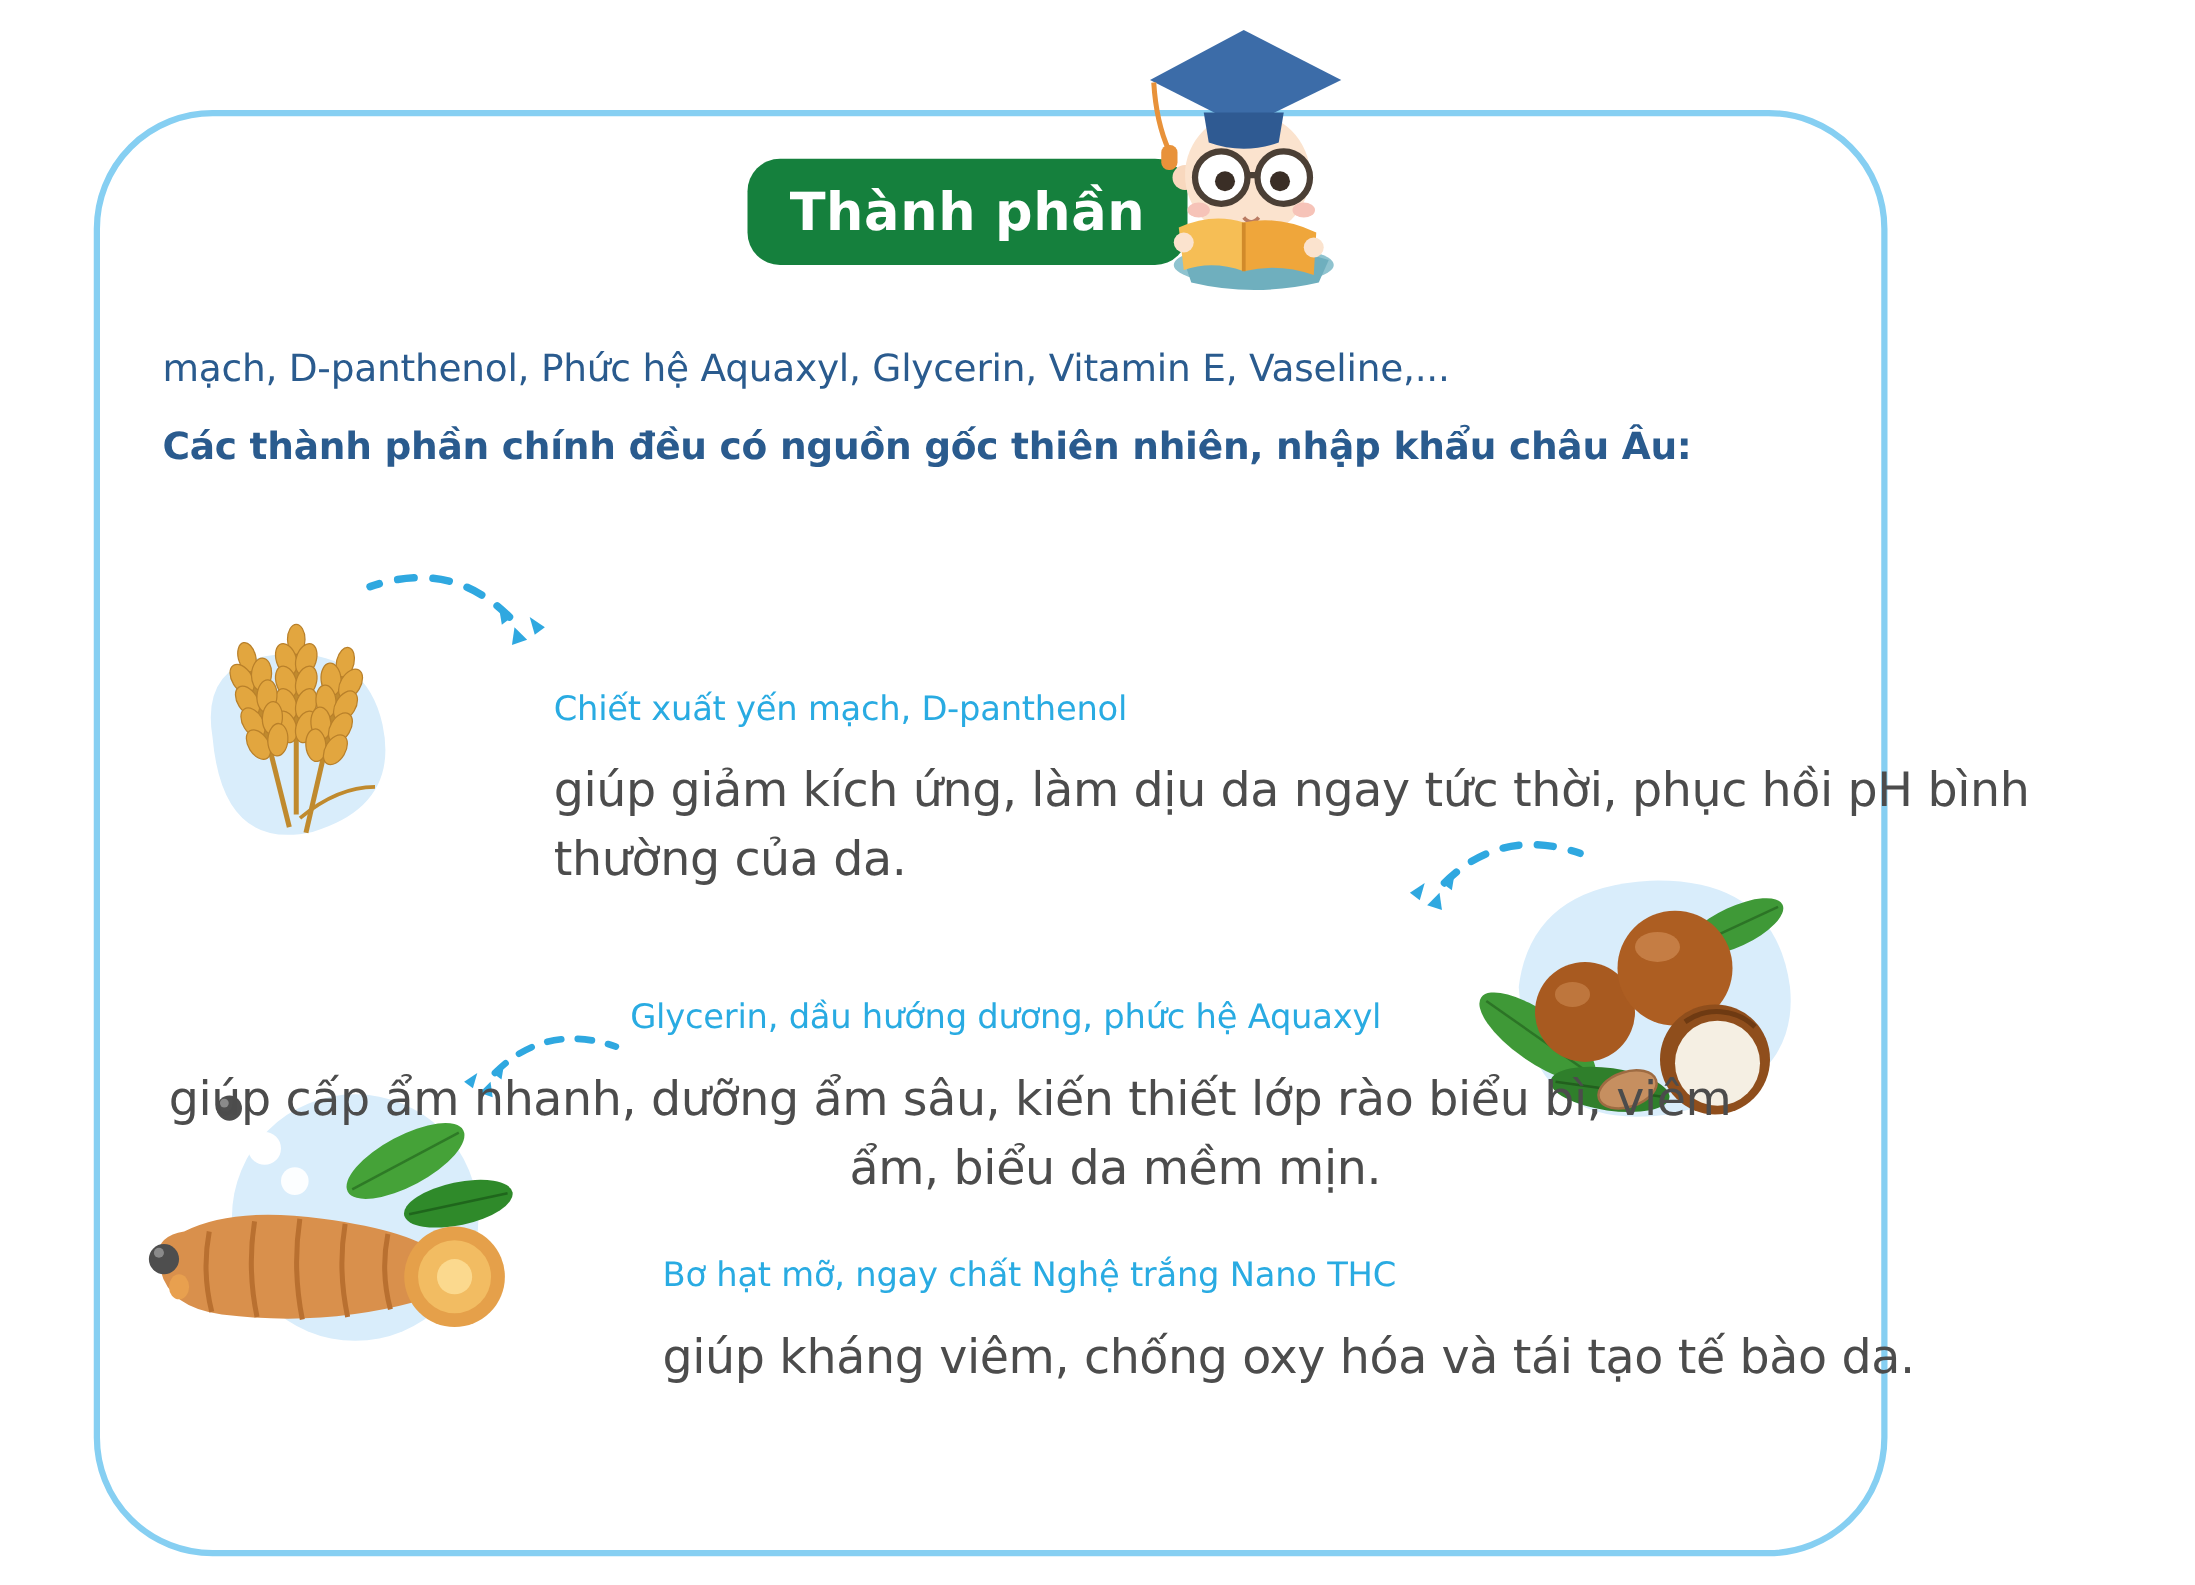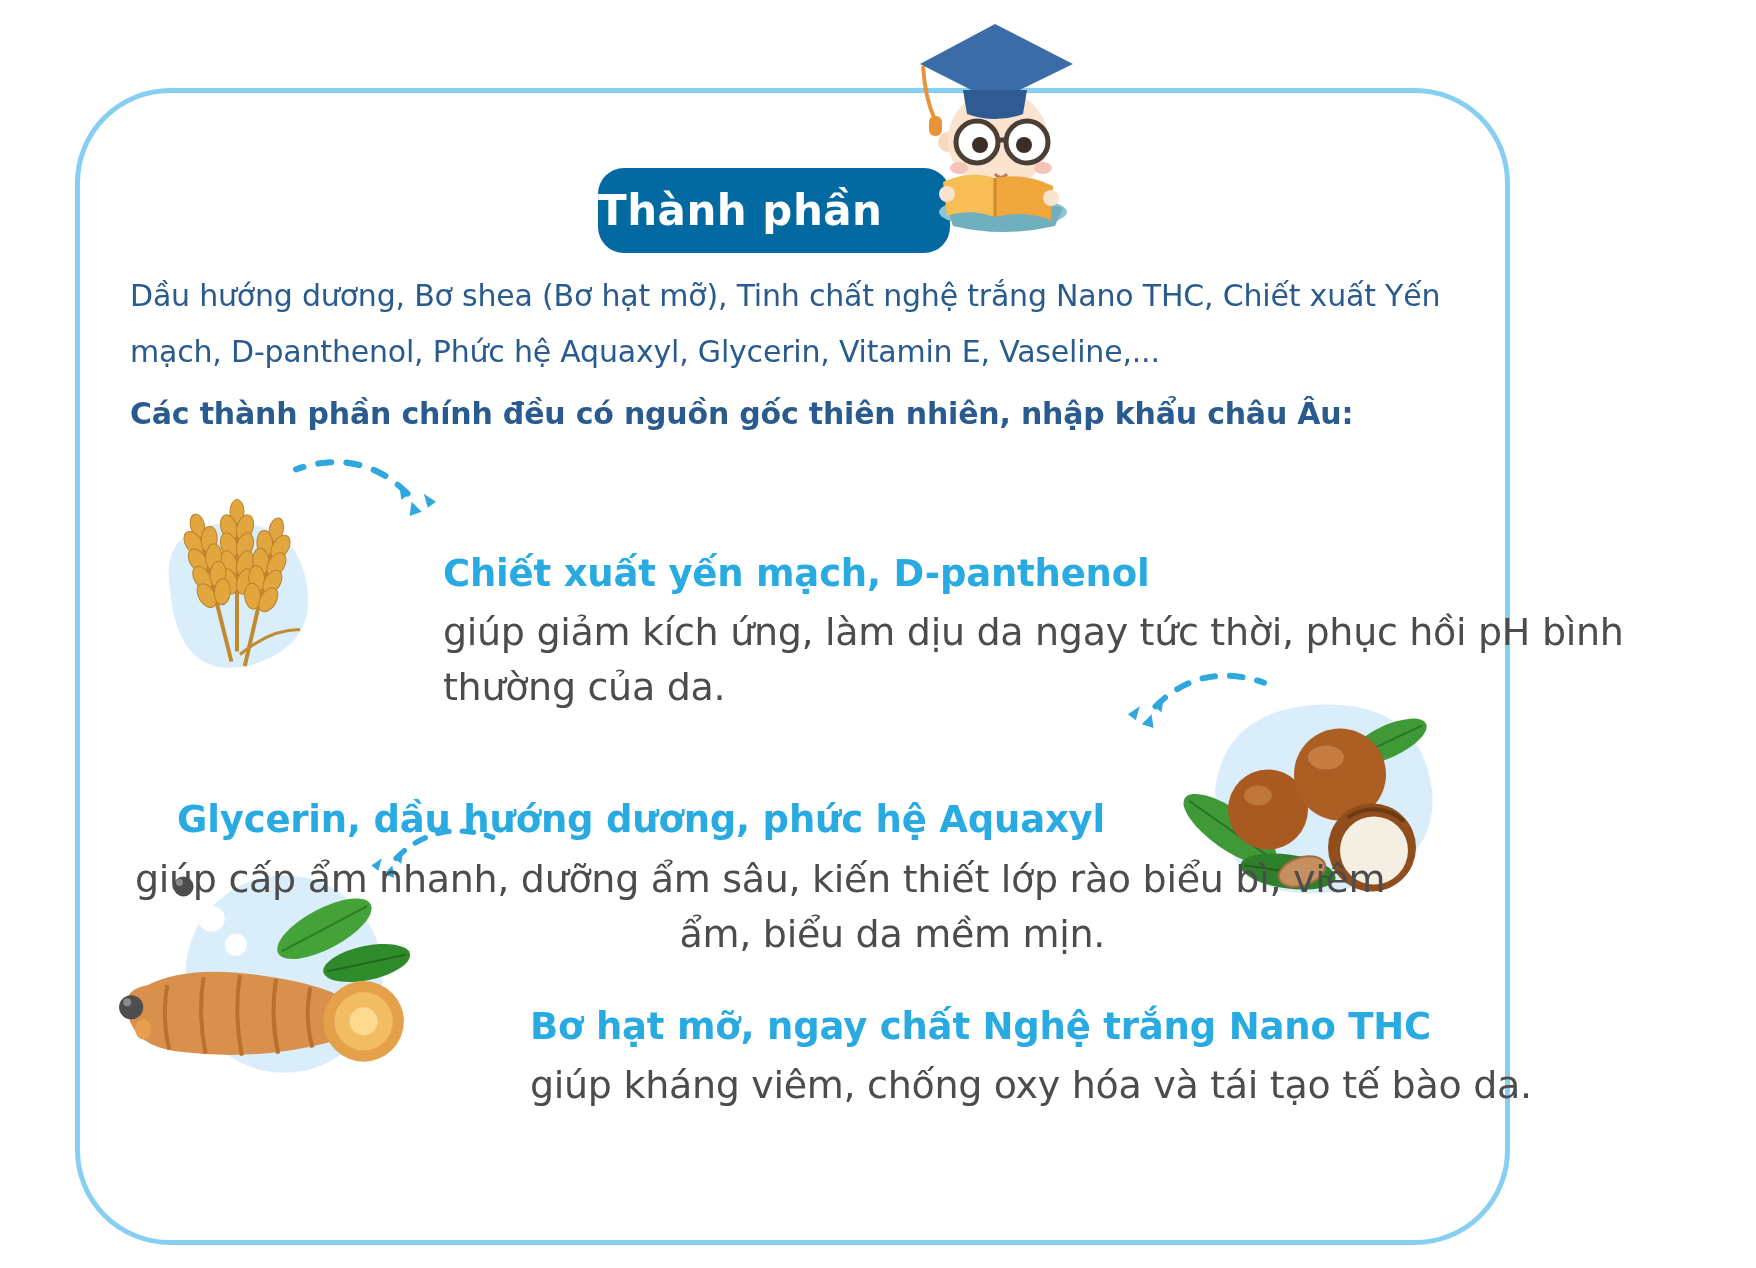--- a/index.html
+++ b/index.html
@@ -15,42 +15,41 @@
     left:75px;top:88px;
     width:1425px;height:1147px;
     border:5px solid #86CFF2;
     border-radius:95px;
     background:#ffffff;
   }
   .badge{
     position:absolute;
     left:598px;top:127px;
     width:352px;height:85px;
-    background:#0369a1;
+    background:#15803d;
     border-radius:26px;
-    display:flex;align-items:center;justify-content:flex-start;
+    display:flex;align-items:center;justify-content:center;
     z-index:3;
-    margin-top:41px;
   }
   .badge span{
     color:#ffffff;font-size:42px;font-weight:bold;letter-spacing:.5px;
   }
   .baby{
     position:absolute;left:895px;top:2px;width:200px;height:230px;z-index:4;
   }
   .intro{
     position:absolute;left:130px;top:268px;width:1360px;
     color:#2A5B8E;font-size:30px;line-height:56px;letter-spacing:-0.2px;
     z-index:2;
   }
   .intro .ln{white-space:nowrap;}
   .intro .em{font-weight:bold;margin-top:6px;white-space:nowrap;}
   .sec-heading{
     position:absolute;
-    color:#29ABE2;font-size:37px;font-weight:bold;letter-spacing:-0.2px;
+    color:#29ABE2;font-size:27px;font-weight:normal;letter-spacing:-0.2px;
     white-space:nowrap;z-index:2;
   }
   .sec-body{
     position:absolute;
     color:#4C4C4C;font-size:38px;line-height:55px;letter-spacing:-0.3px;
     z-index:2;
   }
   .sec-body .ln{white-space:nowrap;}
   #s1-heading{left:443px;top:552px;}
   #s1-body{left:443px;top:605px;}
@@ -106,21 +105,20 @@
 
     <path d="M48,180 Q75,168 100,176 L100,215 Q75,206 52,214 Z" fill="#F6BE55"></path>
     <path d="M158,184 Q128,170 100,176 L100,215 Q128,208 156,218 Z" fill="#EFA63B"></path>
     <line x1="100" y1="176" x2="100" y2="215" stroke="#D18A2A" stroke-width="3"></line>
 
     <circle cx="52" cy="192" r="8" fill="#FBE3CE"></circle>
     <circle cx="156" cy="196" r="8" fill="#FBE3CE"></circle>
   </svg>
 
   <div class="intro">
-    <div class="ln">Dầu hướng dương, Bơ shea (Bơ hạt mỡ), Tinh chất nghệ trắng Nano THC, Chiết xuất Yến</div>
     <div class="ln">mạch, D-panthenol, Phức hệ Aquaxyl, Glycerin, Vitamin E, Vaseline,...</div>
     <div class="em">Các thành phần chính đều có nguồn gốc thiên nhiên, nhập khẩu châu Âu:</div>
   </div>
 
   <svg id="trail-1" class="trail" viewBox="0 0 150 85">
     <path d="M34,52 Q80,6 144,28" fill="none" stroke="#2FA8E0" stroke-width="6" stroke-dasharray="13 15" stroke-linecap="round"></path>
     <polygon points="6,60 18,52 14,66" fill="#2FA8E0"></polygon>
     <polygon points="20,70 30,60 32,74" fill="#2FA8E0"></polygon>
     <polygon points="32,52 42,46 40,58" fill="#2FA8E0"></polygon>
   </svg>

